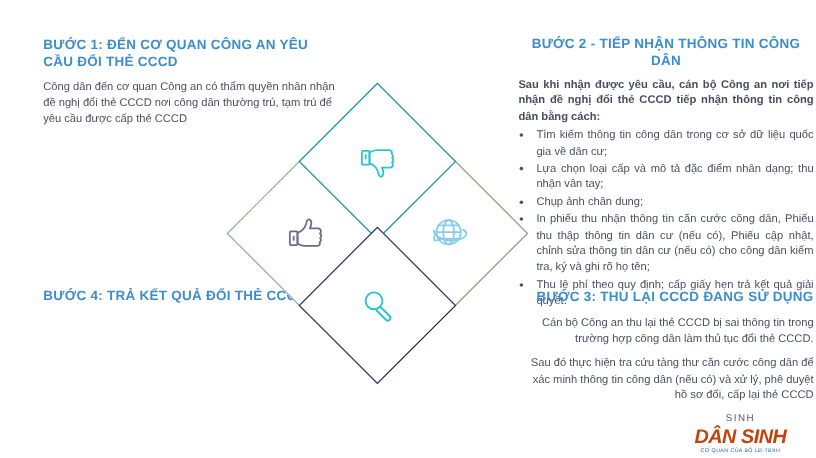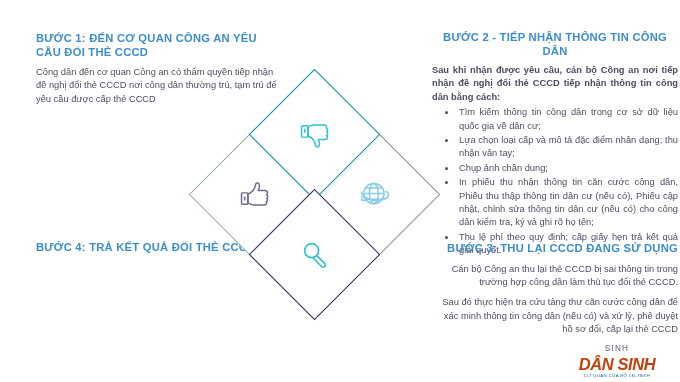--- a/index.html
+++ b/index.html
@@ -50,21 +50,21 @@
   #step2 .step-title { text-align: center; margin-bottom: 6px; }
   #step2 .step-body.lead { text-align: justify; }
   #step2 ul {
     margin: 2px 0 0 0;
     padding-left: 13px;
     color: #4c4f63;
     font-size: 9.3px;
     line-height: 13.4px;
   }
   #step2 ul li {
-    margin: 0 0 1px 12px;
+    margin: 0 0 1px 0;
     text-align: justify;
     padding-left: 2px;
   }
   #step2 ul li::marker { font-size: 9px; }
 
   
   #step3 { left: 432px; top: 242px; width: 246px; }
   #step3 .step-title { text-align: right; line-height: 13.5px; }
   #step3 .step-body { text-align: right; }
   #step3 .step-body + .step-body { margin-top: 7px; }
@@ -128,21 +128,21 @@
     margin-top: 1px;
   }
 </style>
 </head>
 <body>
 
 <div id="infographic">
 
   <div class="step-block" id="step1">
     <h2 class="step-title">BƯỚC 1: ĐẾN CƠ QUAN CÔNG AN YÊU CẦU ĐỔI THẺ CCCD</h2>
-    <p class="step-body">Công dân đến cơ quan Công an có thẩm quyền tiếp nhận đề nghị đổi thẻ CCCD nơi công dân thường trú, tạm trú để yêu cầu được cấp thẻ CCCD</p>
+    <p class="step-body">Công dân đến cơ quan Công an có thẩm quyền nhân nhận đề nghị đổi thẻ CCCD nơi công dân thường trú, tạm trú để yêu cầu được cấp thẻ CCCD</p>
   </div>
 
   <div class="step-block" id="step2">
     <h2 class="step-title">BƯỚC 2 - TIẾP NHẬN THÔNG TIN CÔNG DÂN</h2>
     <p class="step-body lead">Sau khi nhận được yêu cầu, cán bộ Công an nơi tiếp nhận đề nghị đổi thẻ CCCD tiếp nhận thông tin công dân bằng cách:</p>
     <ul>
       <li>Tìm kiếm thông tin công dân trong cơ sở dữ liệu quốc gia về dân cư;</li>
       <li>Lựa chọn loại cấp và mô tả đặc điểm nhân dạng; thu nhận vân tay;</li>
       <li>Chụp ảnh chân dung;</li>
       <li>In phiếu thu nhận thông tin căn cước công dân, Phiếu thu thập thông tin dân cư (nếu có), Phiếu cập nhật, chỉnh sửa thông tin dân cư (nếu có) cho công dân kiểm tra, ký và ghi rõ họ tên;</li>

